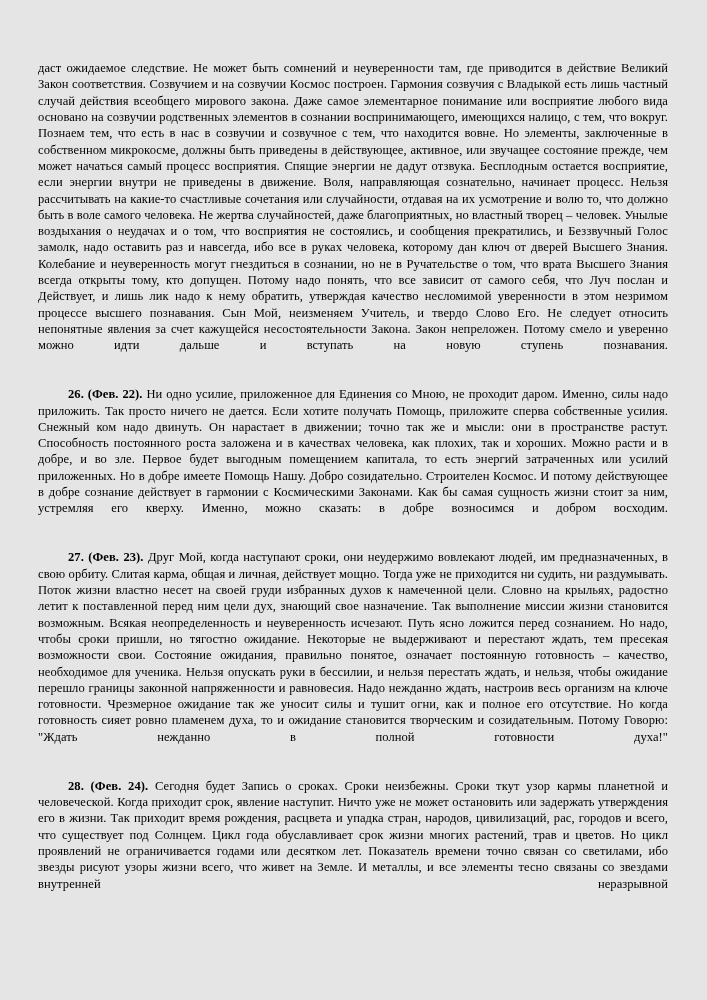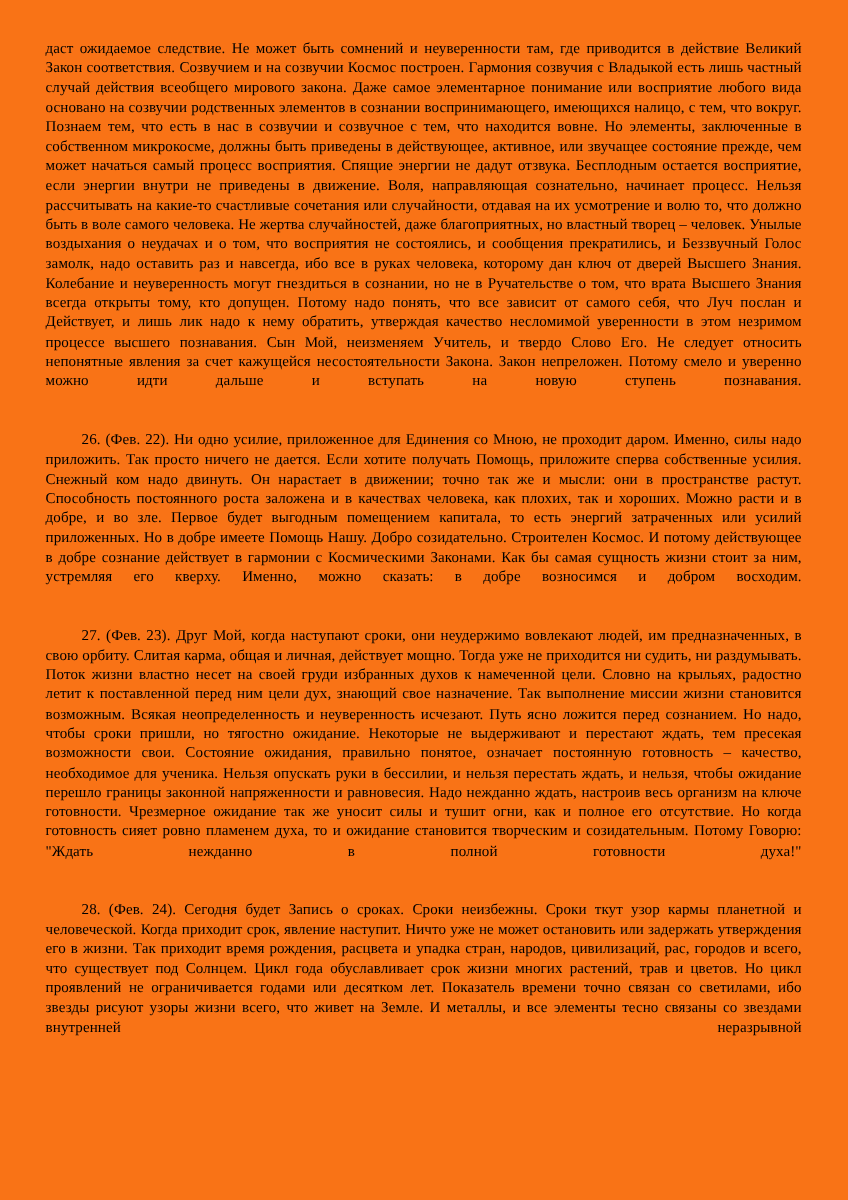--- a/index.html
+++ b/index.html
@@ -14,22 +14,22 @@
     overflow: hidden;
     font-family: "Liberation Serif", "DejaVu Serif", serif;
     color: #000000;
     -webkit-font-smoothing: antialiased;
   }
   #page {
     position: relative;
     width: 707px;
     height: 1000px;
     box-sizing: border-box;
-    padding: 32px 39px 0 38px;
-    background: #f97316;
+    padding: 60px 39px 0 38px;
+    background: #e5e5e5;
   }
   .doc-body {
     width: 630px;
   }
   p.para {
     margin: 0;
     padding: 0;
     font-size: 12.55px;
     line-height: 16.32px;
     text-align: justify;
@@ -40,21 +40,21 @@
     word-spacing: 0;
     letter-spacing: 0.005em;
   }
   p.para + p.para {
     margin-top: 16.3px;
   }
   p.indented {
     text-indent: 30px;
   }
   .num {
-    font-weight: normal;
+    font-weight: bold;
   }
   
   p.para::after {
     content: "";
     display: inline-block;
     width: 100%;
   }
 </style>
 </head>
 <body>

